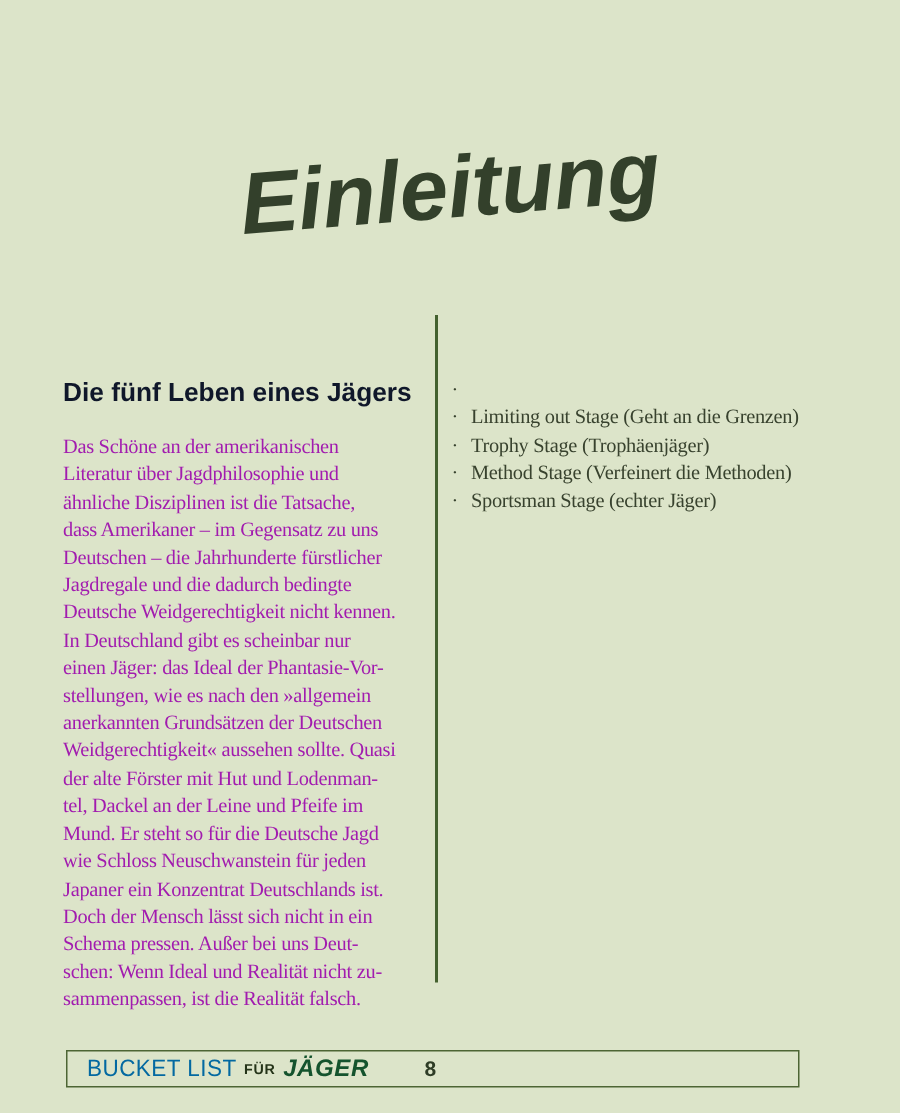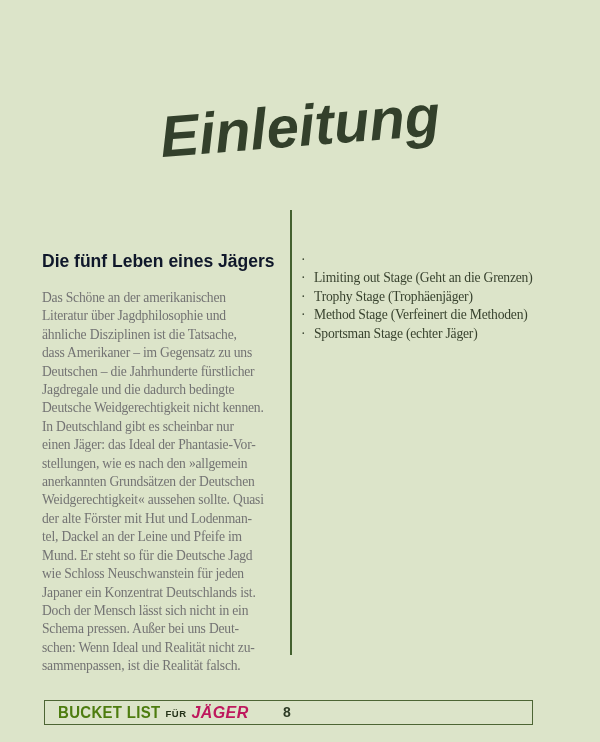--- a/index.html
+++ b/index.html
@@ -57,21 +57,21 @@
     font-size: 17.5px;
     line-height: 21px;
     color: #0f172a;
     white-space: pre-line;
   }
   .body {
     margin: 0;
     font-size: 13.6px;
     line-height: 18.4px;
     letter-spacing: -0.2px;
-    color: #737373;
+    color: #a21caf;
     white-space: pre-line;
   }
   .stages {
     list-style: none;
     margin: 0 0 18px 0;
     padding: 0;
   }
   .stages li {
     display: flex;
     font-size: 13.6px;
@@ -93,41 +93,41 @@
     width: 489px;
     height: 25px;
     border: 1px solid #4d6534;
     box-sizing: border-box;
     display: flex;
     align-items: center;
     padding-left: 13px;
   }
   .brand-main {
     font-family: "Liberation Sans", sans-serif;
-    font-weight: 700;
+    font-weight: 400;
     font-size: 15px;
     letter-spacing: 0.3px;
-    color: #4d7c0f;
+    color: #0369a1;
     transform: scaleY(1.05);
   }
   .brand-fuer {
     font-family: "Liberation Sans", sans-serif;
     font-weight: bold;
     font-size: 9.5px;
     letter-spacing: 0.5px;
     color: #243318;
     margin: 1px 5px 0 5px;
   }
   .brand-jaeger {
     font-family: "Liberation Sans", sans-serif;
     font-weight: bold;
     font-style: italic;
     font-size: 16px;
     letter-spacing: 0.4px;
-    color: #be185d;
+    color: #14532d;
   }
   .pagenum {
     position: absolute;
     left: 238px;
     top: 0;
     height: 23px;
     line-height: 23px;
     font-family: "Liberation Sans", sans-serif;
     font-weight: bold;
     font-size: 14px;

